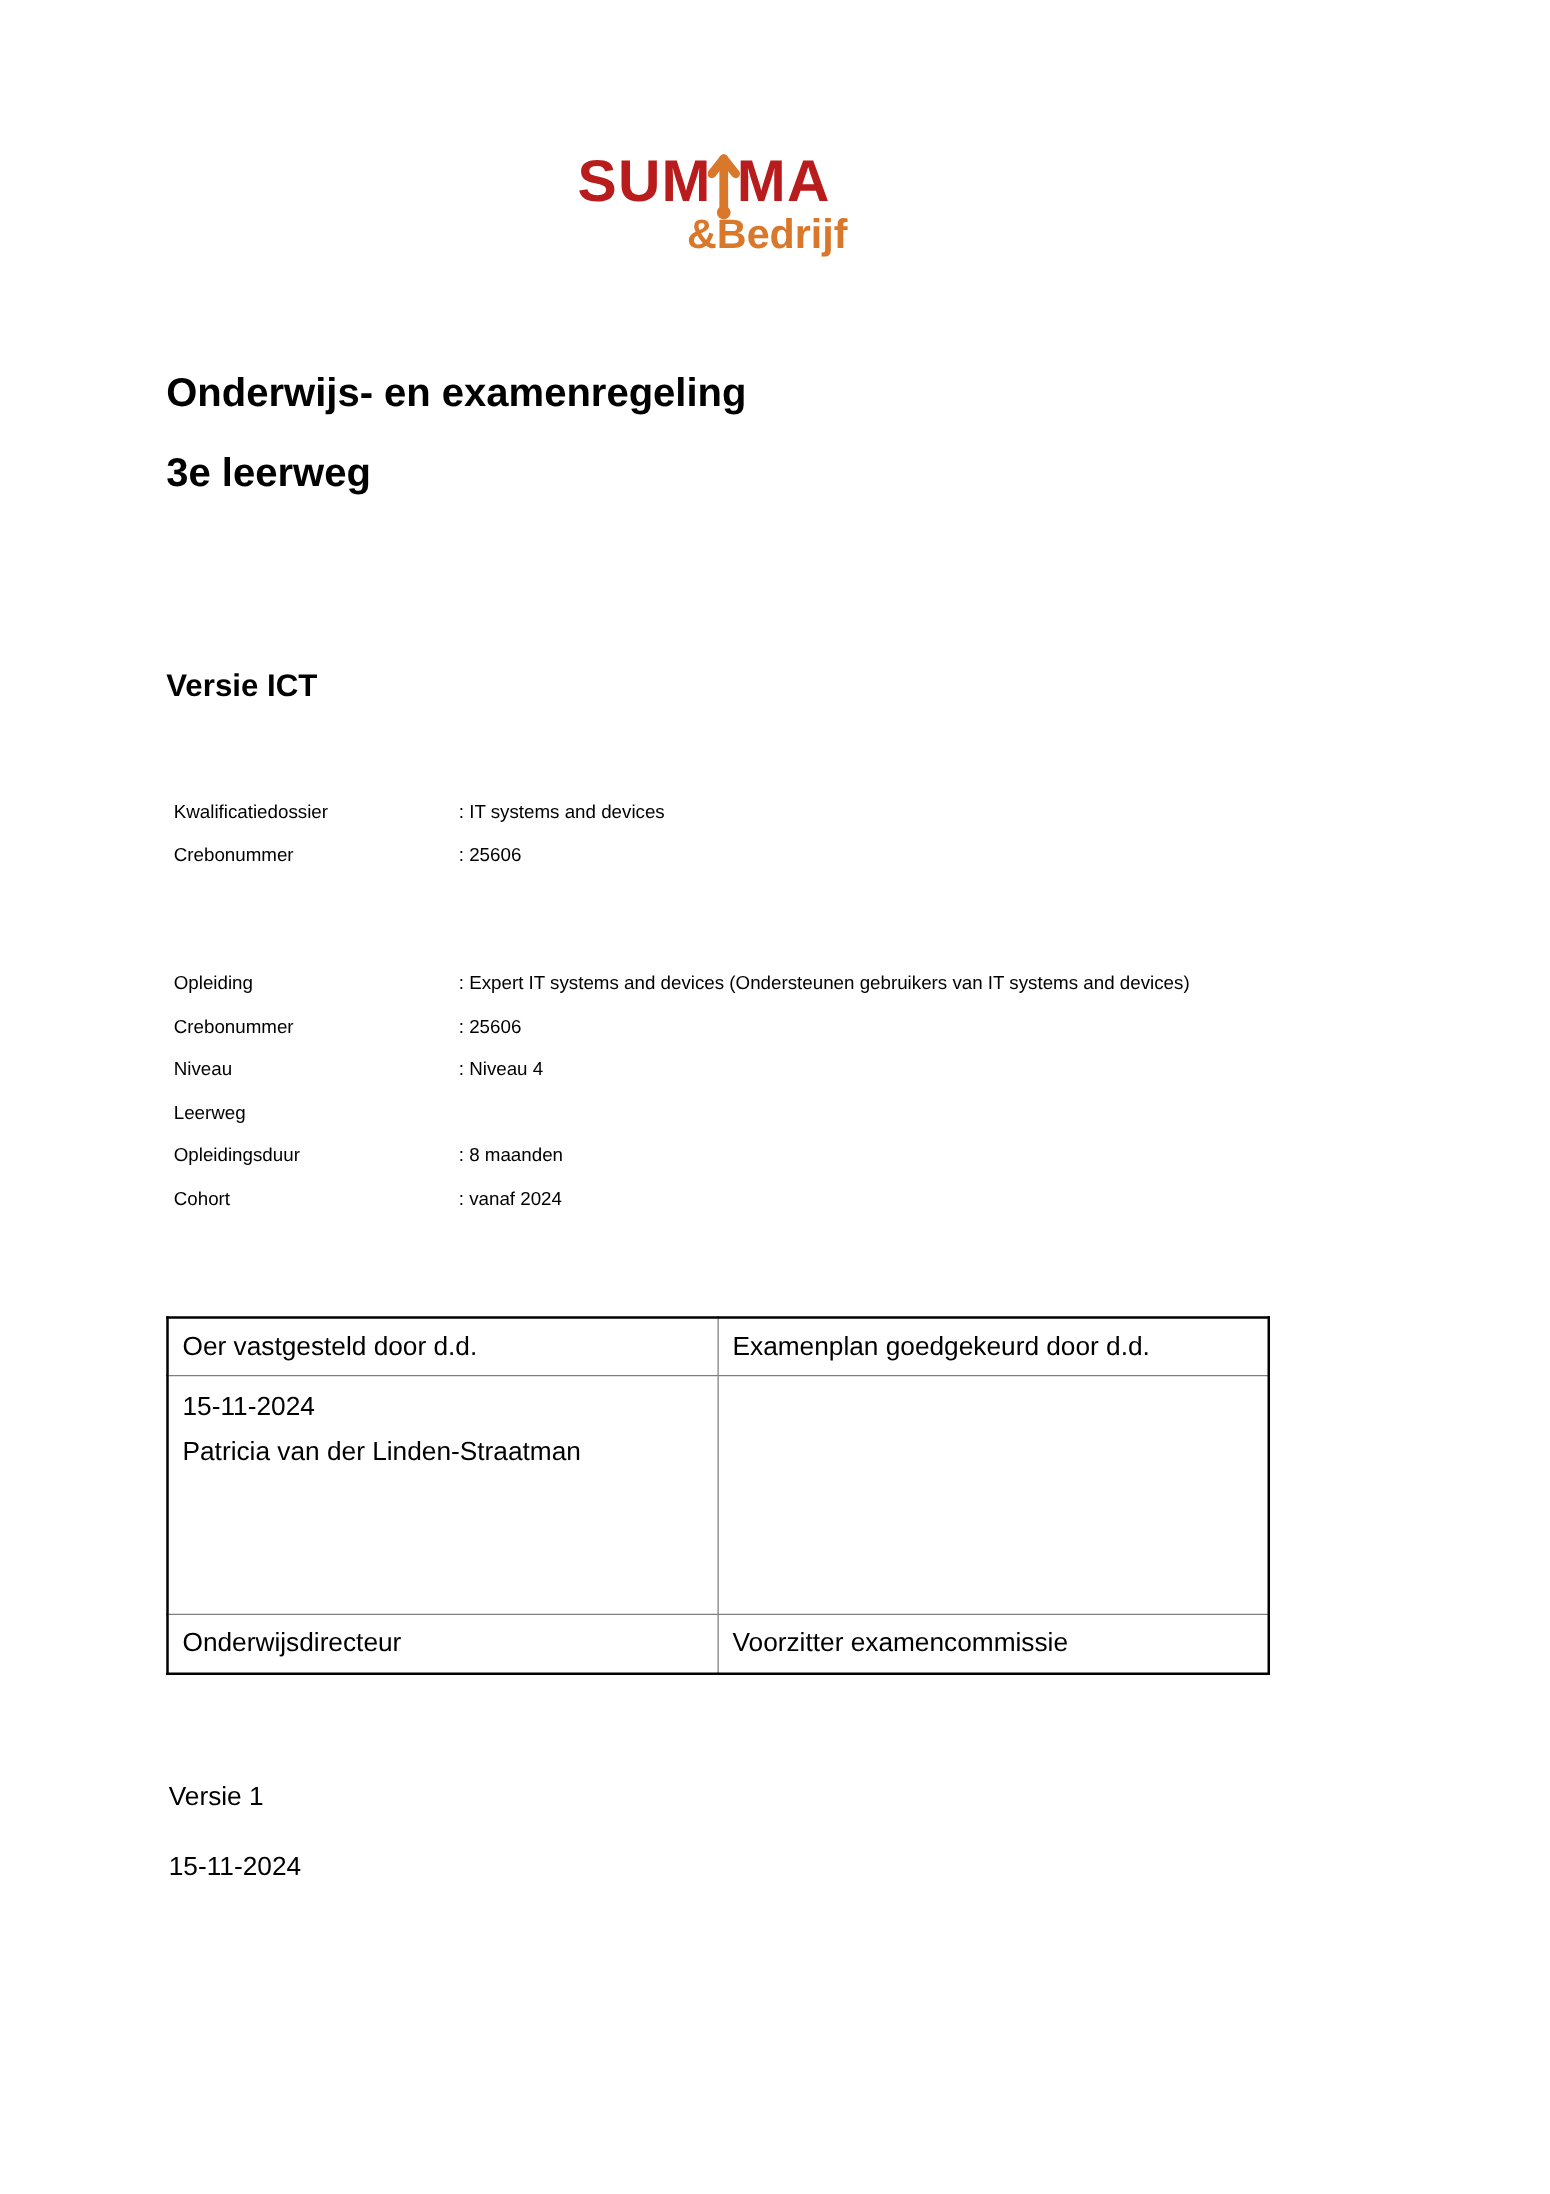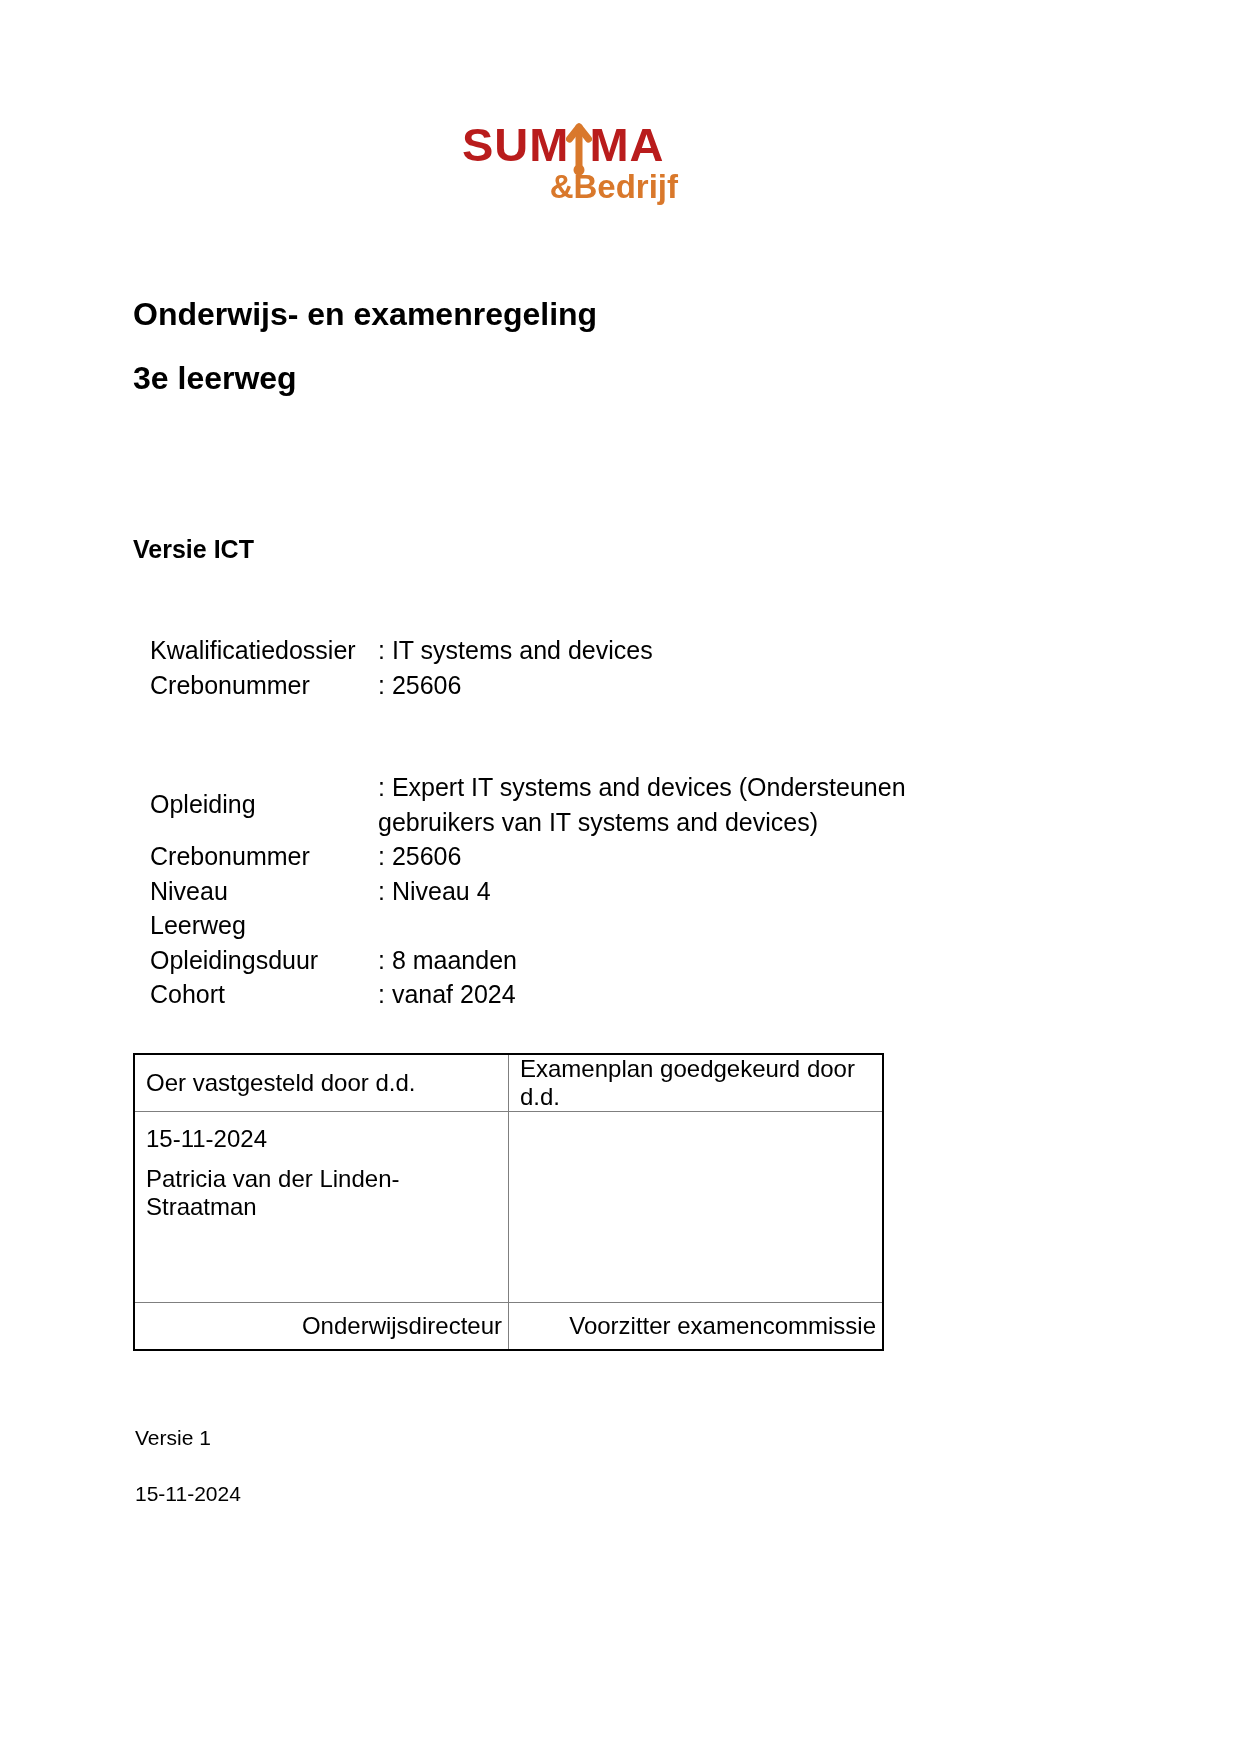--- a/index.html
+++ b/index.html
@@ -69,54 +69,54 @@
     position: absolute;
     left: 133px;
     top: 535px;
     font-size: 25px;
     font-weight: 700;
   }
 
   
   .details {
     position: absolute;
-    left: 150px;
+    left: 139px;
     width: 880px;
-    font-size: 25px;
+    font-size: 15px;
     line-height: 34.5px;
   }
   .details-1 { top: 633px; }
   .details-2 { top: 758px; margin-top: 12px; }
   .kv-row {
     display: grid;
     grid-template-columns: 228px 645px;
     align-items: center;
   }
   .kv-label { white-space: nowrap; }
   .kv-value { }
 
   
   .approval {
     position: absolute;
     left: 133px;
     top: 1053px;
-    width: 751px;
+    width: 883px;
     border-collapse: collapse;
-    font-size: 24px;
+    font-size: 21px;
   }
   .approval td {
     border: 1px solid #7f7f7f;
     vertical-align: top;
     padding: 0 6px 0 11px;
     width: 50%;
   }
   .approval { border: 2px solid #000000; }
   .approval tr.hdr td { height: 45px; vertical-align: middle; }
   .approval tr.body td { height: 190px; }
-  .approval tr.ftr td { height: 46px; vertical-align: middle; text-align: right; }
+  .approval tr.ftr td { height: 46px; vertical-align: middle; }
   .cell-date { margin-top: 13px; }
   .cell-name { margin-top: 12px; }
 
   
   .versie {
     position: absolute;
     left: 135px;
     top: 1426px;
     font-size: 21px;
   }

